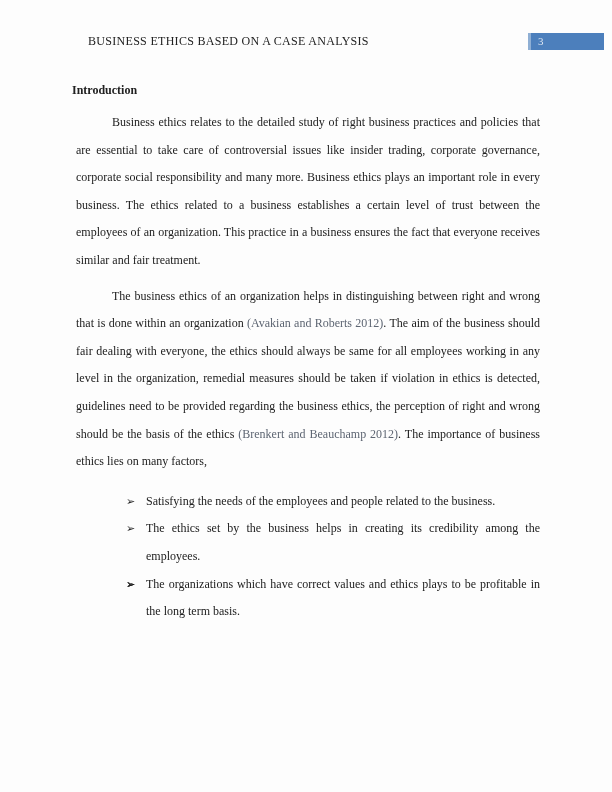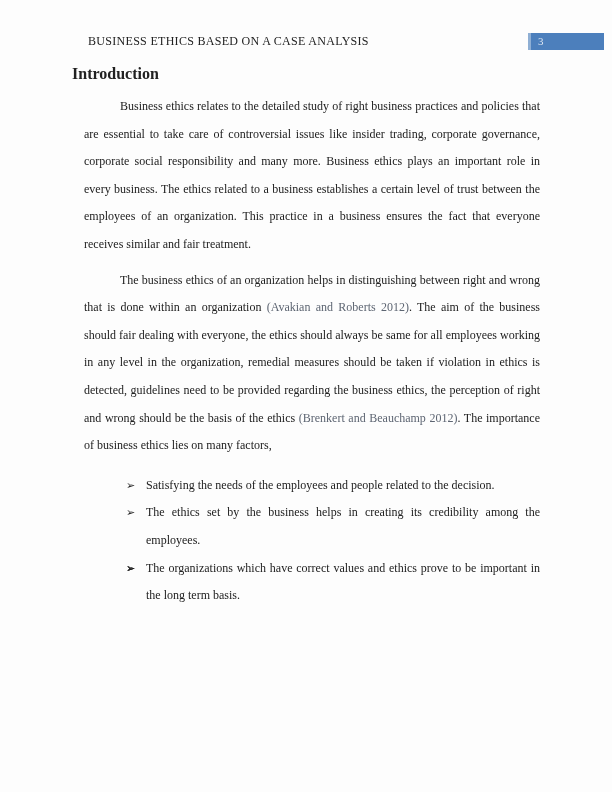--- a/index.html
+++ b/index.html
@@ -50,31 +50,31 @@
     padding-left: 7px;
     font-family: "Liberation Serif", serif;
   }
   .content {
     position: absolute;
     top: 66px;
     left: 72px;
     width: 468px;
   }
   .section-heading {
-    font-size: 16px;
+    font-size: 12px;
     font-weight: bold;
-    margin: 0 0 11px 0;
+    margin: 16px 0 11px 0;
     line-height: 16px;
   }
   .body-paragraph {
     font-size: 12px;
     line-height: 27.6px;
     text-align: justify;
     text-indent: 36px;
-    margin: 0 0 8px 12px;
+    margin: 0 0 8px 4px;
   }
   .body-paragraph .citation {
     color: var(--citation-text, #5d6572);
   }
   .bullet-list {
     list-style: none;
     margin: 12px 0 0 0;
     padding: 0 0 0 54px;
   }
   .bullet-item {
@@ -108,21 +108,21 @@
 
   <main class="content">
     <h1 class="section-heading">Introduction</h1>
 
     <div id="paragraphs">
         <p class="body-paragraph"><span>Business ethics relates to the detailed study of right business practices and policies that are essential to take care of controversial issues like insider trading, corporate governance, corporate social responsibility and many more. Business ethics plays an important role in every business. The ethics related to a business establishes a certain level of trust between the employees of an organization. This practice in a business ensures the fact that everyone receives similar and fair treatment.</span></p>
         <p class="body-paragraph"><span>The business ethics of an organization helps in distinguishing between right and wrong that is done within an organization </span><span class="citation">(Avakian and Roberts 2012)</span><span>. The aim of the business should fair dealing with everyone, the ethics should always be same for all employees working in any level in the organization, remedial measures should be taken if violation in ethics is detected, guidelines need to be provided regarding the business ethics, the perception of right and wrong should be the basis of the ethics </span><span class="citation">(Brenkert and Beauchamp 2012)</span><span>. The importance of business ethics lies on many factors,</span></p>
       </div>
 
     <ul id="bullet-list" class="bullet-list">
-        <li class="bullet-item"><span class="bullet-marker">➢</span><span>Satisfying the needs of the employees and people related to the decision.</span></li>
+        <li class="bullet-item"><span class="bullet-marker">➢</span><span>Satisfying the needs of the employees and people related to the business.</span></li>
         <li class="bullet-item"><span class="bullet-marker">➢</span><span>The ethics set by the business helps in creating its credibility among the employees.</span></li>
         <li class="bullet-item"><span class="bullet-marker">➢</span></li>
         <li class="bullet-item"><span class="bullet-marker">➢</span></li>
-        <li class="bullet-item"><span class="bullet-marker">➢</span><span>The organizations which have correct values and ethics prove to be important in the long term basis.</span></li>
+        <li class="bullet-item"><span class="bullet-marker">➢</span><span>The organizations which have correct values and ethics plays to be profitable in the long term basis.</span></li>
       </ul>
   </main>
 
 </div>
 
 </body></html>

